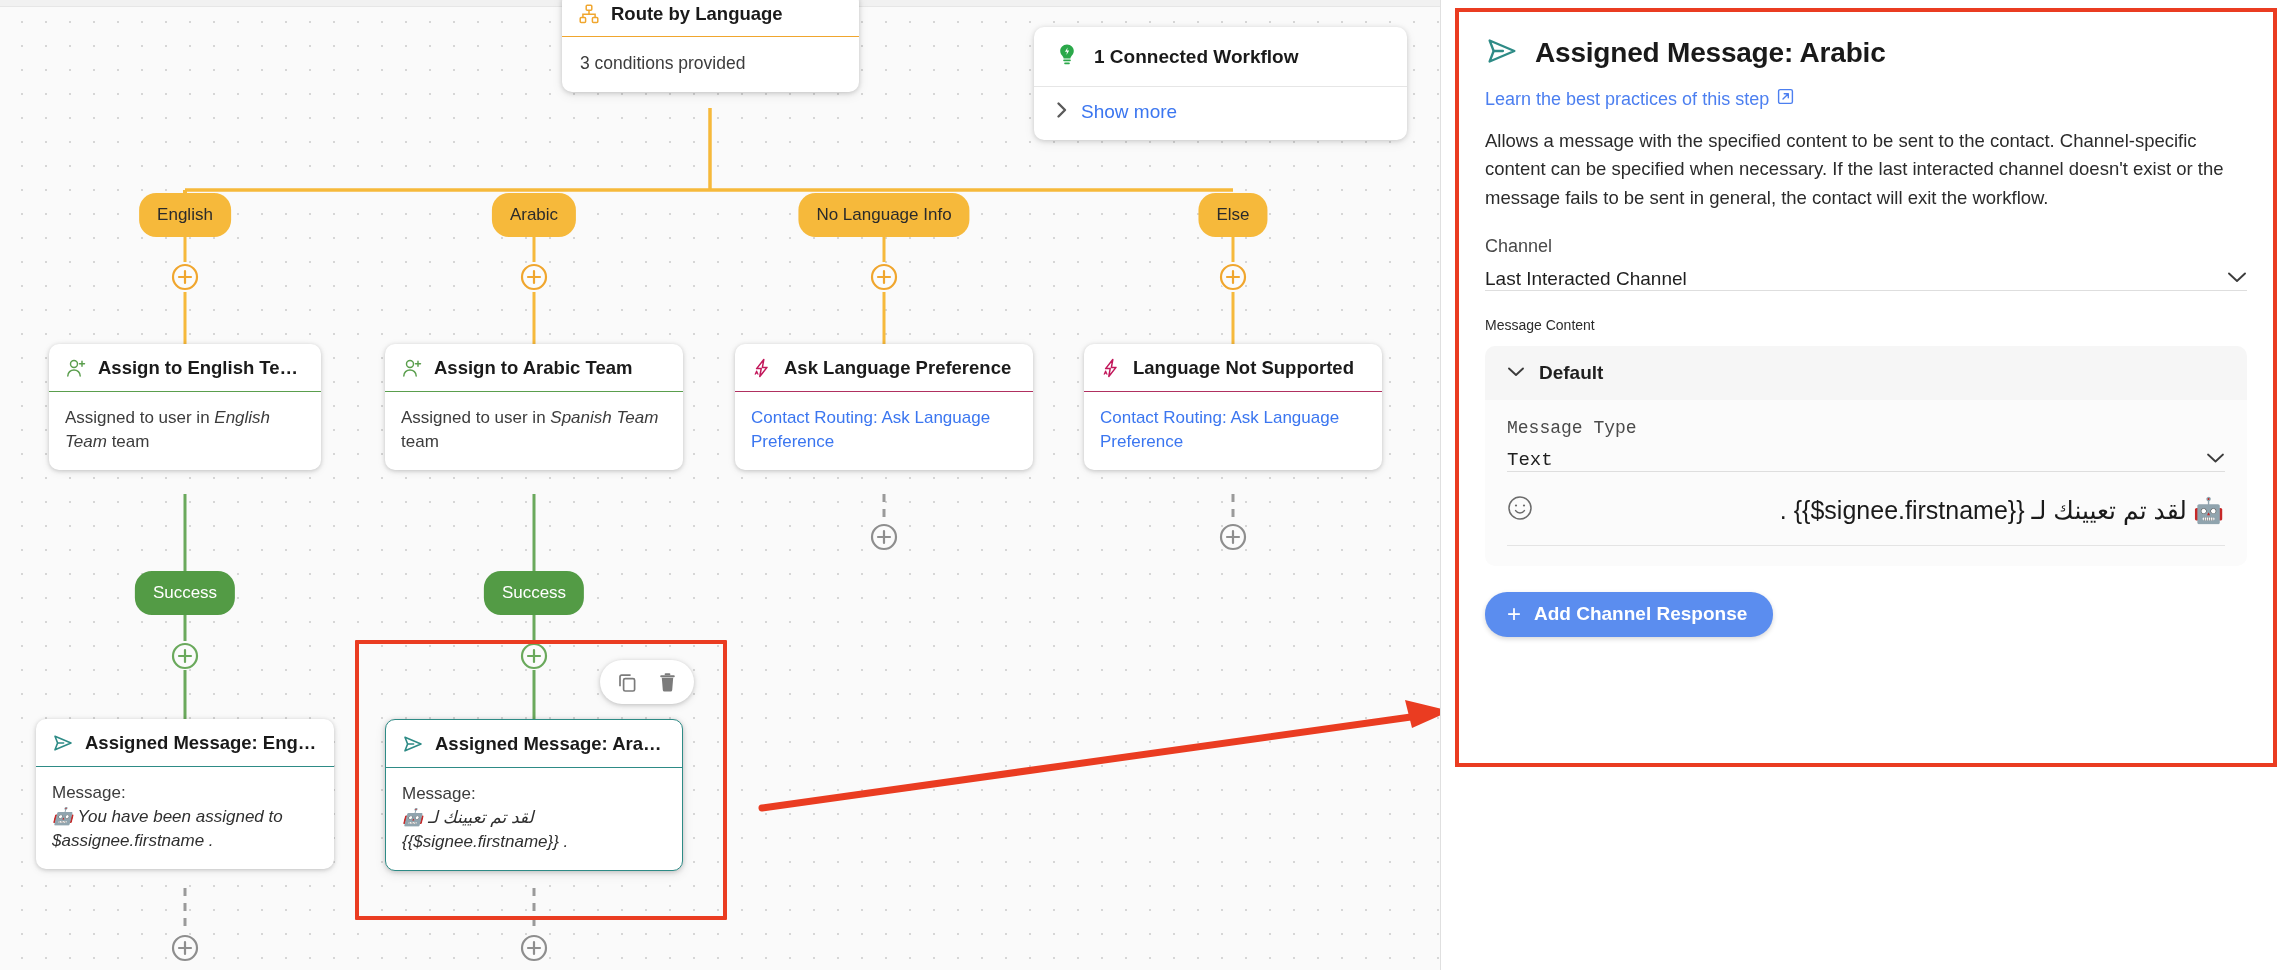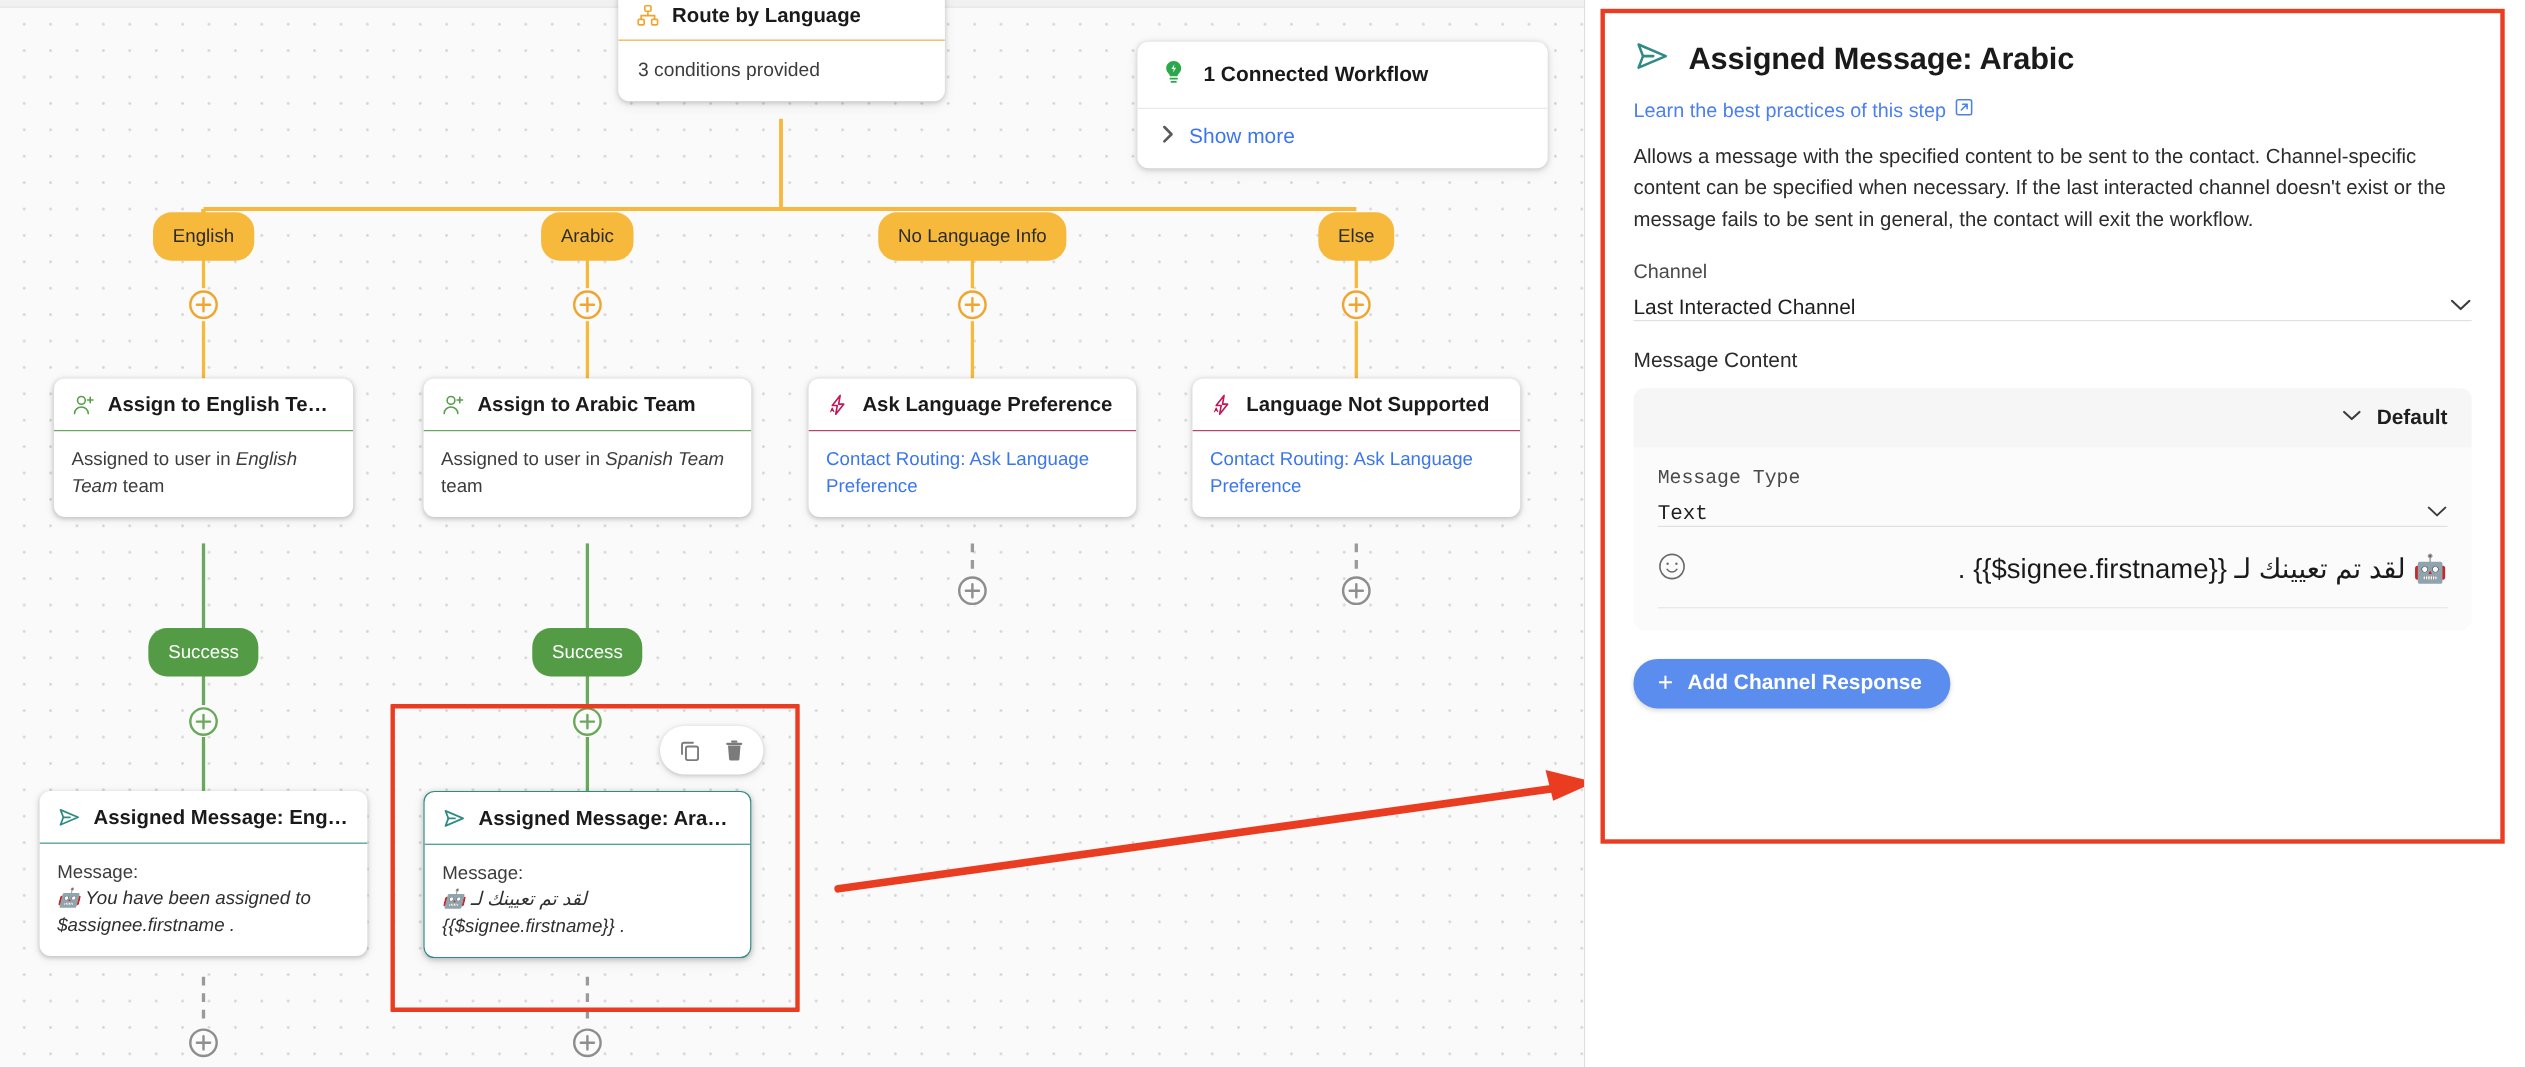--- a/index.html
+++ b/index.html
@@ -121,24 +121,24 @@
   #panel-link span { font-size:18px; color:#4c7ff0; }
   #panel-desc { margin-top:17px; font-size:18.5px; line-height:1.53; color:#2b2b2b; }
 
   .fld-label { font-size:18px; color:#4a4a4a; }
   .selectrow {
     display:flex; align-items:center; justify-content:space-between;
     border-bottom:1px solid #dedede; 
   }
   .selectval { font-size:19px; color:#1f1f1f; }
 
-  #msg-section-label { margin-top: 26px; font-size:19px; color:#2b2b2b; }
+  #msg-section-label { margin-top: 26px; font-size:14px; color:#2b2b2b; }
 
   #default-box { margin-top:13px; background:#f6f6f6; border-radius:10px 10px 0 0; }
-  #default-head { display:flex; align-items:center; gap:14px; padding:16px 22px;justify-content:flex-end; }
+  #default-head { display:flex; align-items:center; gap:14px; padding:16px 22px; }
   #default-head .dlabel { font-size:19px; font-weight:700; color:#1f1f1f; }
   #default-body { background:#fbfbfb; padding: 8px 22px 20px 22px; border-radius:0 0 10px 10px; }
 
   #msgtype-row { padding-top: 10px; font-family: Liberation Mono, monospace; }
   #editor-row {
     display:flex; align-items:center; justify-content:space-between;
     border-bottom:1px solid #e4e4e4; padding: 22px 0 18px 0; min-height:74px;
   }
   #editor-text { font-size:25px; color:#1a1a1a; direction:rtl; text-align:right; flex:1; padding-left:18px; }
 
@@ -203,21 +203,21 @@
             <rect x="1.2" y="13.6" width="5.4" height="5" rx="1"></rect>
             <rect x="13.4" y="13.6" width="5.4" height="5" rx="1"></rect>
             <path d="M10 6.2v4M3.9 13.6v-3.4h12.2v3.4"></path>
           </svg>
         </span>
         <span class="node-title">Route by Language</span>
       </div>
       <div class="node-body">3 conditions provided</div>
     </div>
 
-    <div id="cwf" style="left:1034px; top:38px; width:373px;">
+    <div id="cwf" style="left:1034px; top:27px; width:373px;">
       <div class="cwf-head">
         <span>
           <svg width="22" height="24" viewBox="0 0 22 24">
             <path d="M11 1.5c-4 0-6.8 3-6.8 6.6 0 2.6 1.5 4 2.6 5.3.5.6.8 1.2.8 2h6.8c0-.8.3-1.4.8-2 1.1-1.3 2.6-2.7 2.6-5.3C17.8 4.5 15 1.5 11 1.5z" fill="#2ba84a"></path>
             <rect x="7.2" y="16.6" width="7.6" height="1.7" rx=".8" fill="#2ba84a"></rect>
             <rect x="8.2" y="19.6" width="5.6" height="1.7" rx=".8" fill="#2ba84a"></rect>
             <path d="M11.6 4.5l-2.6 4.3h2l-.6 3.2 2.8-4.4h-2.1z" fill="#ffffff"></path>
           </svg>
         </span>
         <span class="cwf-title">1 Connected Workflow</span>

